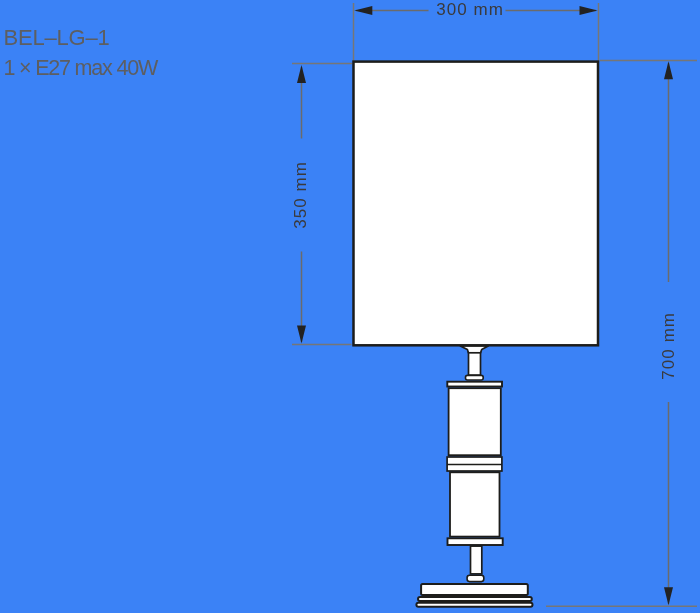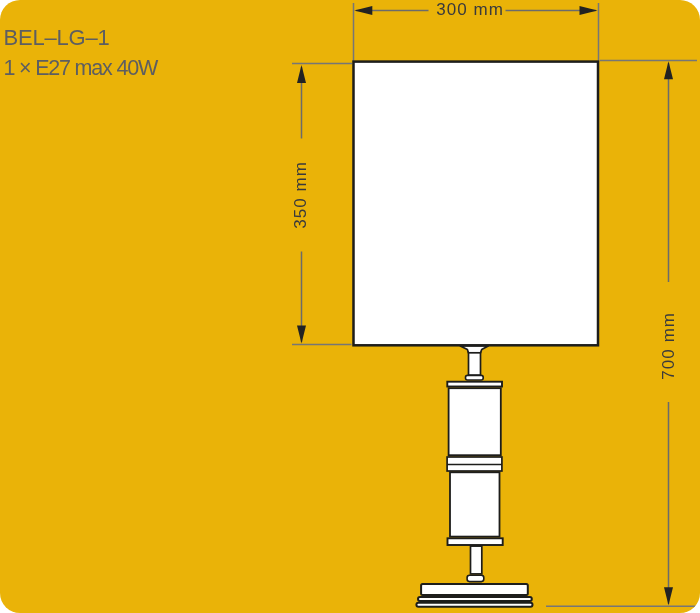--- a/index.html
+++ b/index.html
@@ -1,16 +1,16 @@
 <!DOCTYPE html>
 <html><head>
 <meta charset="utf-8">
 <style>
   html,body{margin:0;padding:0;background:#ffffff;}
-  .page{position:relative;width:700px;height:613px;background:#eab308;overflow:hidden;border-radius:20px;}
+  .page{position:relative;width:700px;height:613px;background:#3b82f6;overflow:hidden;}
   svg{position:absolute;top:0;left:0;filter:blur(0.32px);}
   text{font-family:"Liberation Sans", sans-serif;}
 </style>
 </head>
 <body>
 <div class="page">
 <svg width="700" height="613" viewBox="0 0 700 613">
 
   <g stroke="#767676" stroke-width="1.5" fill="none">
     <line x1="353.5" y1="3" x2="353.5" y2="62"></line>

